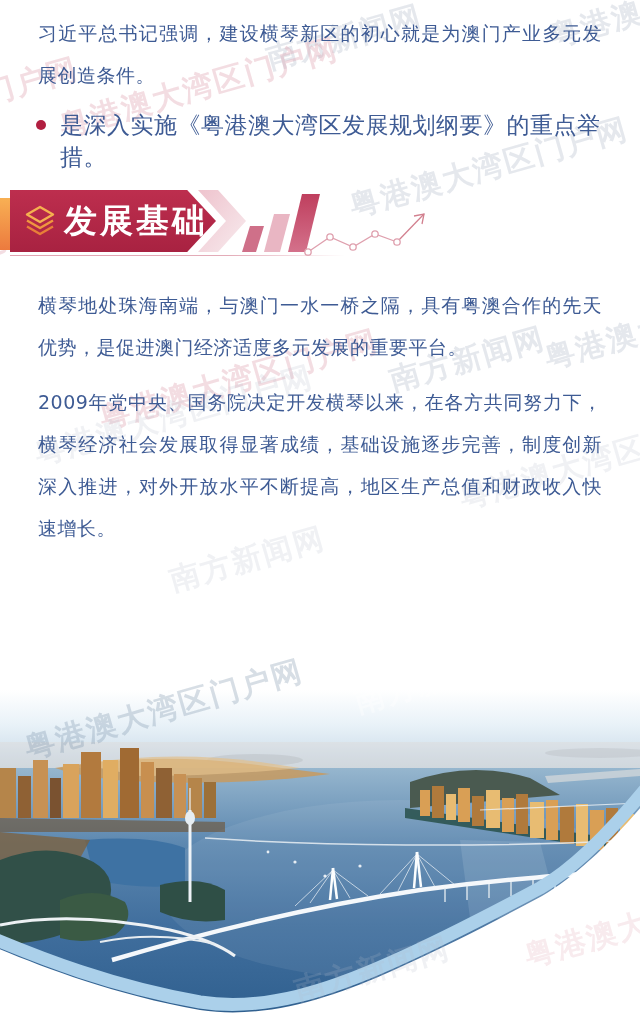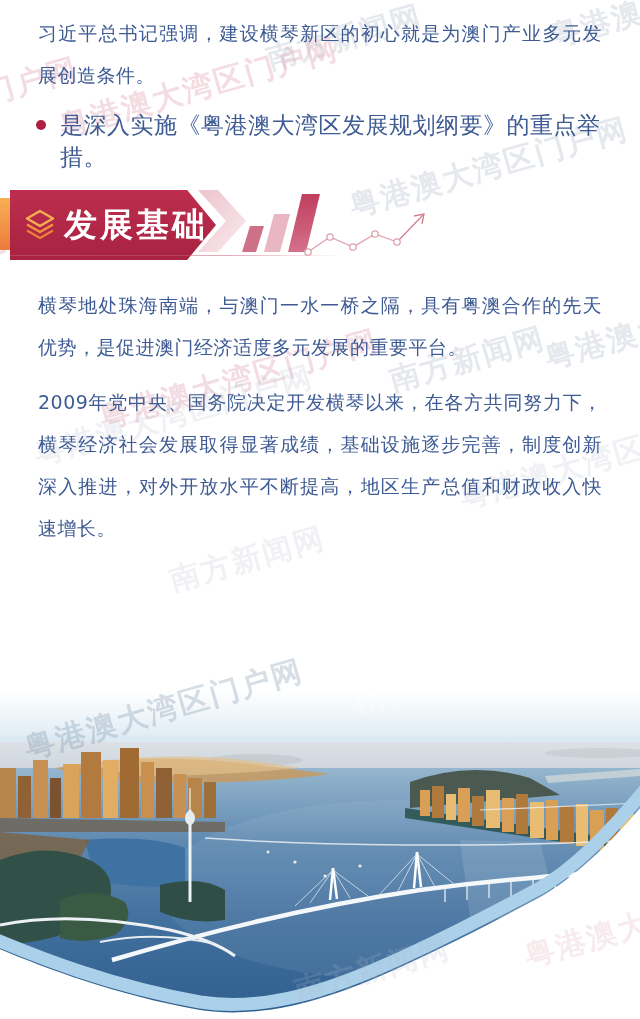--- a/index.html
+++ b/index.html
@@ -30,21 +30,21 @@
   ul.points li{position:relative;color:var(--text-blue);font-size:23px;line-height:32px;
         margin:0 0 15px;padding-left:22px;letter-spacing:.5px;}
   ul.points .dot{position:absolute;left:-2px;top:11px;width:10px;height:10px;border-radius:50%;
         background:var(--bullet-red);}
 
   
   .section-banner{position:relative;height:72px;margin:12px -38px 24px;}
   .banner-orange{position:absolute;left:0;top:10px;width:10px;height:52px;
         background:linear-gradient(180deg,#f8b054,#ec7a3e);}
   .banner-chevron{position:absolute;left:198px;top:2px;}
-  .banner-flag{position:absolute;left:10px;top:2px;width:206px;height:70px;
+  .banner-flag{position:absolute;left:10px;top:2px;width:206px;height:62px;
         background:linear-gradient(180deg,#bd2e4e,#a82241);
         clip-path:polygon(0 0,86% 0,100% 50%,86% 100%,0 100%);
         display:flex;align-items:center;padding-left:14px;box-sizing:border-box;}
   .banner-title{color:#fff;font-size:33px;font-weight:bold;letter-spacing:3px;margin-left:8px;}
   .banner-bars{position:absolute;left:238px;top:4px;}
   .banner-trend{position:absolute;left:296px;top:22px;}
   .banner-underline{position:absolute;left:10px;top:67px;width:335px;height:1px;
         background:linear-gradient(90deg,rgba(200,90,114,.55) 0%,rgba(200,90,114,.5) 65%,rgba(200,90,114,0) 100%);}
 
   

